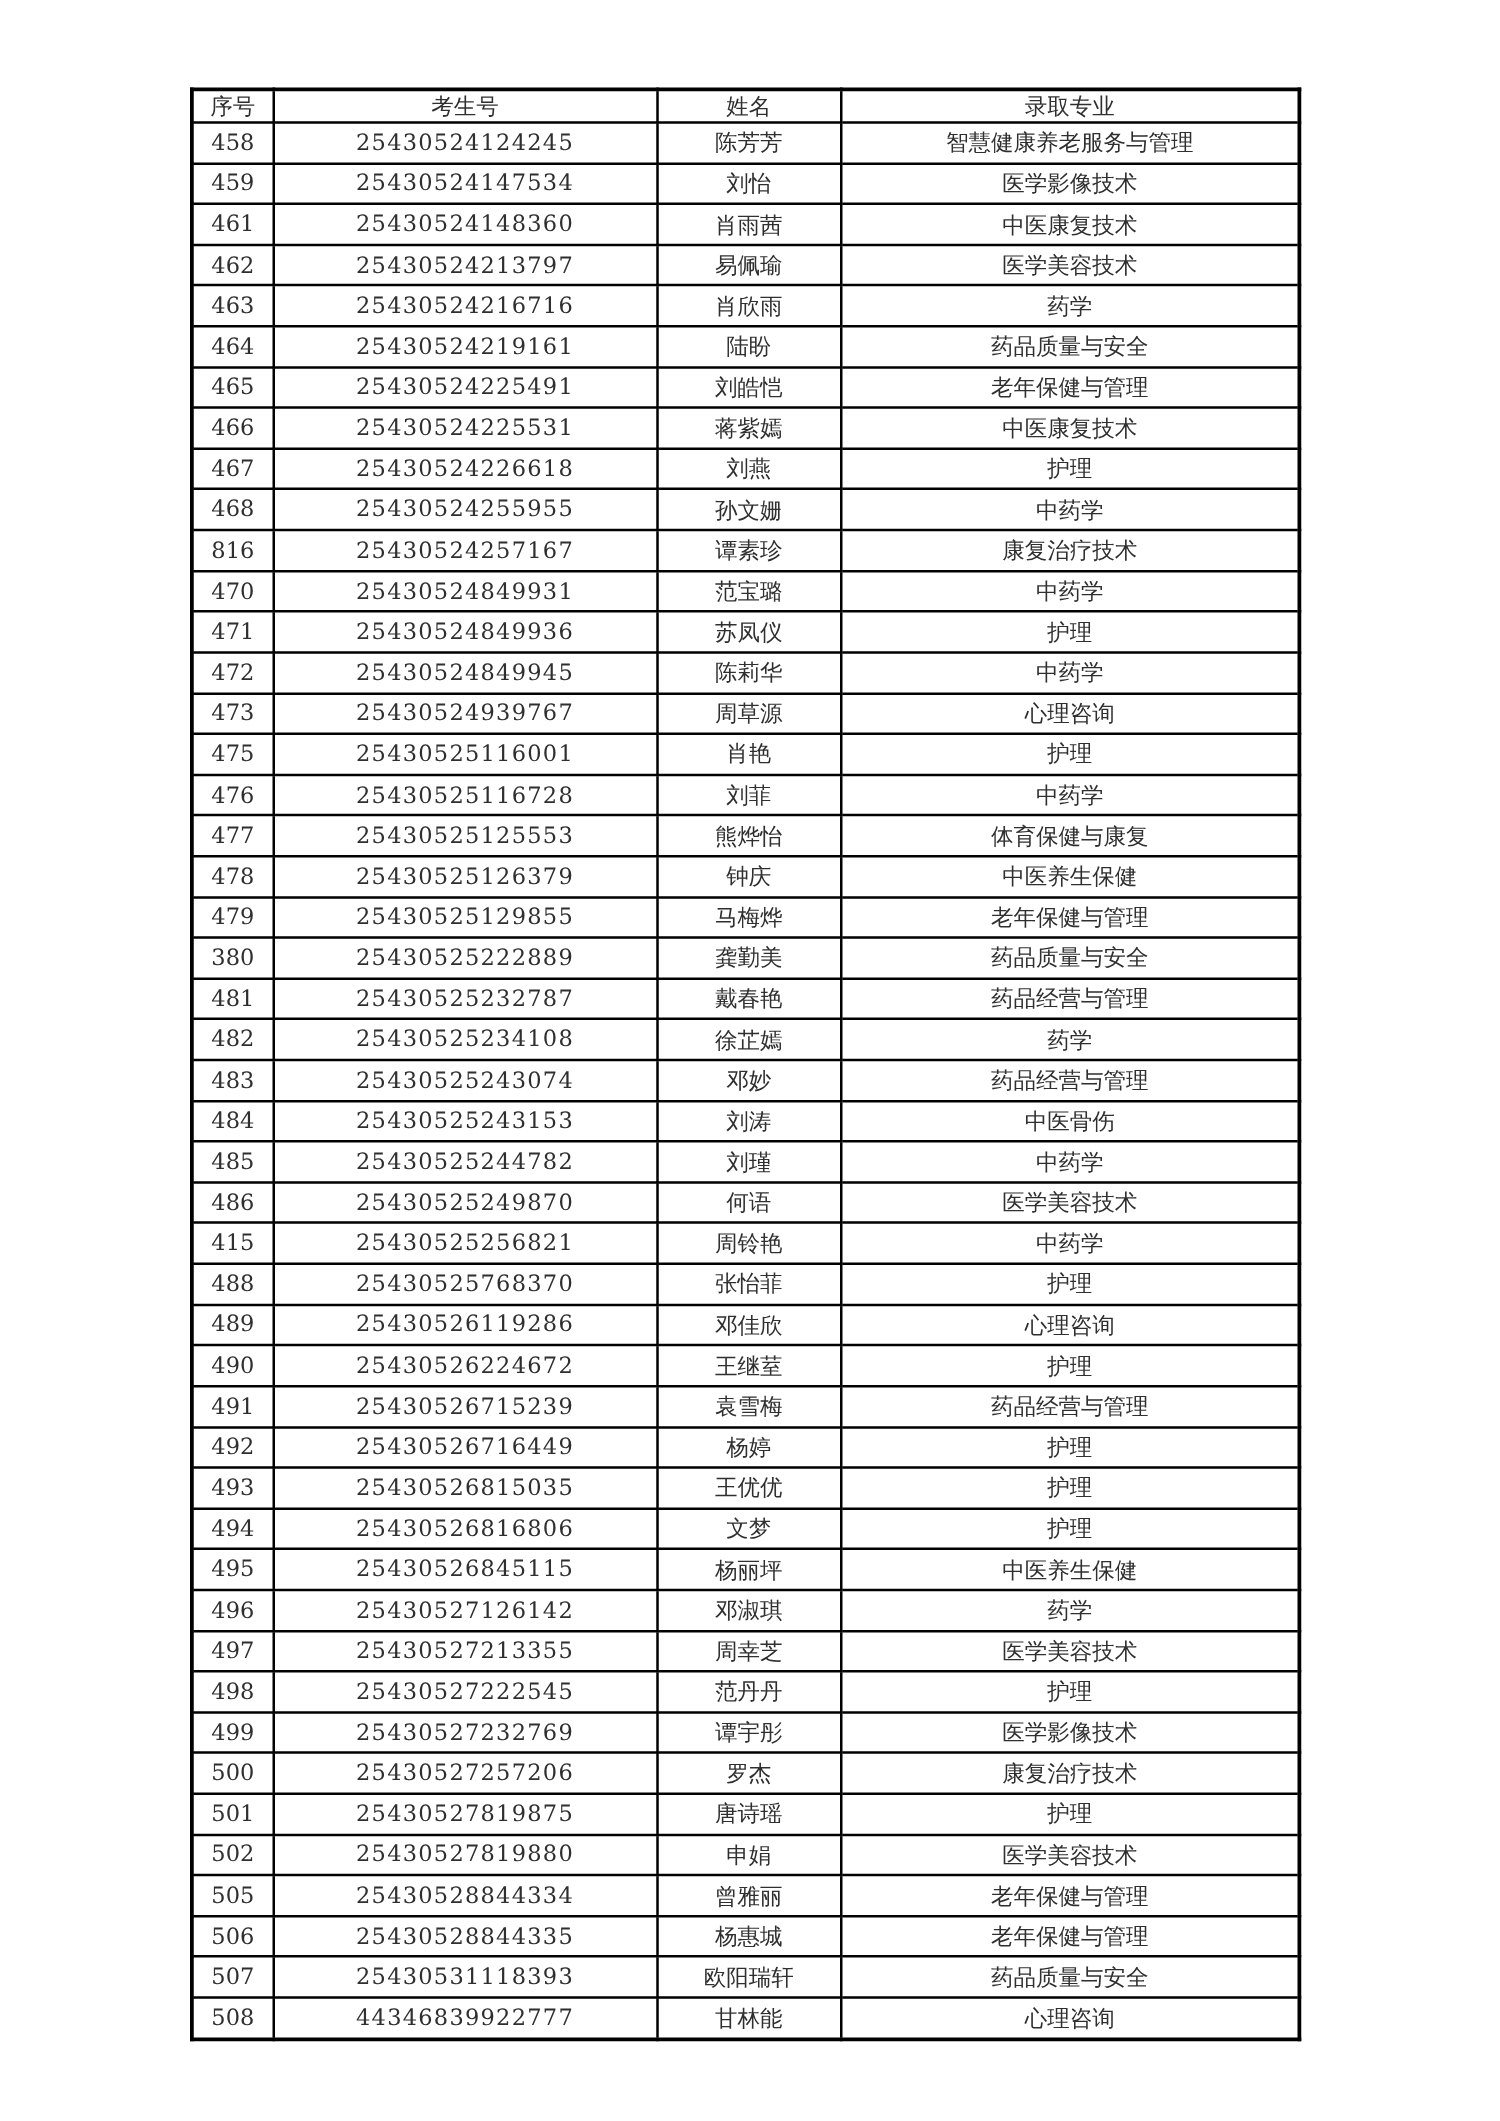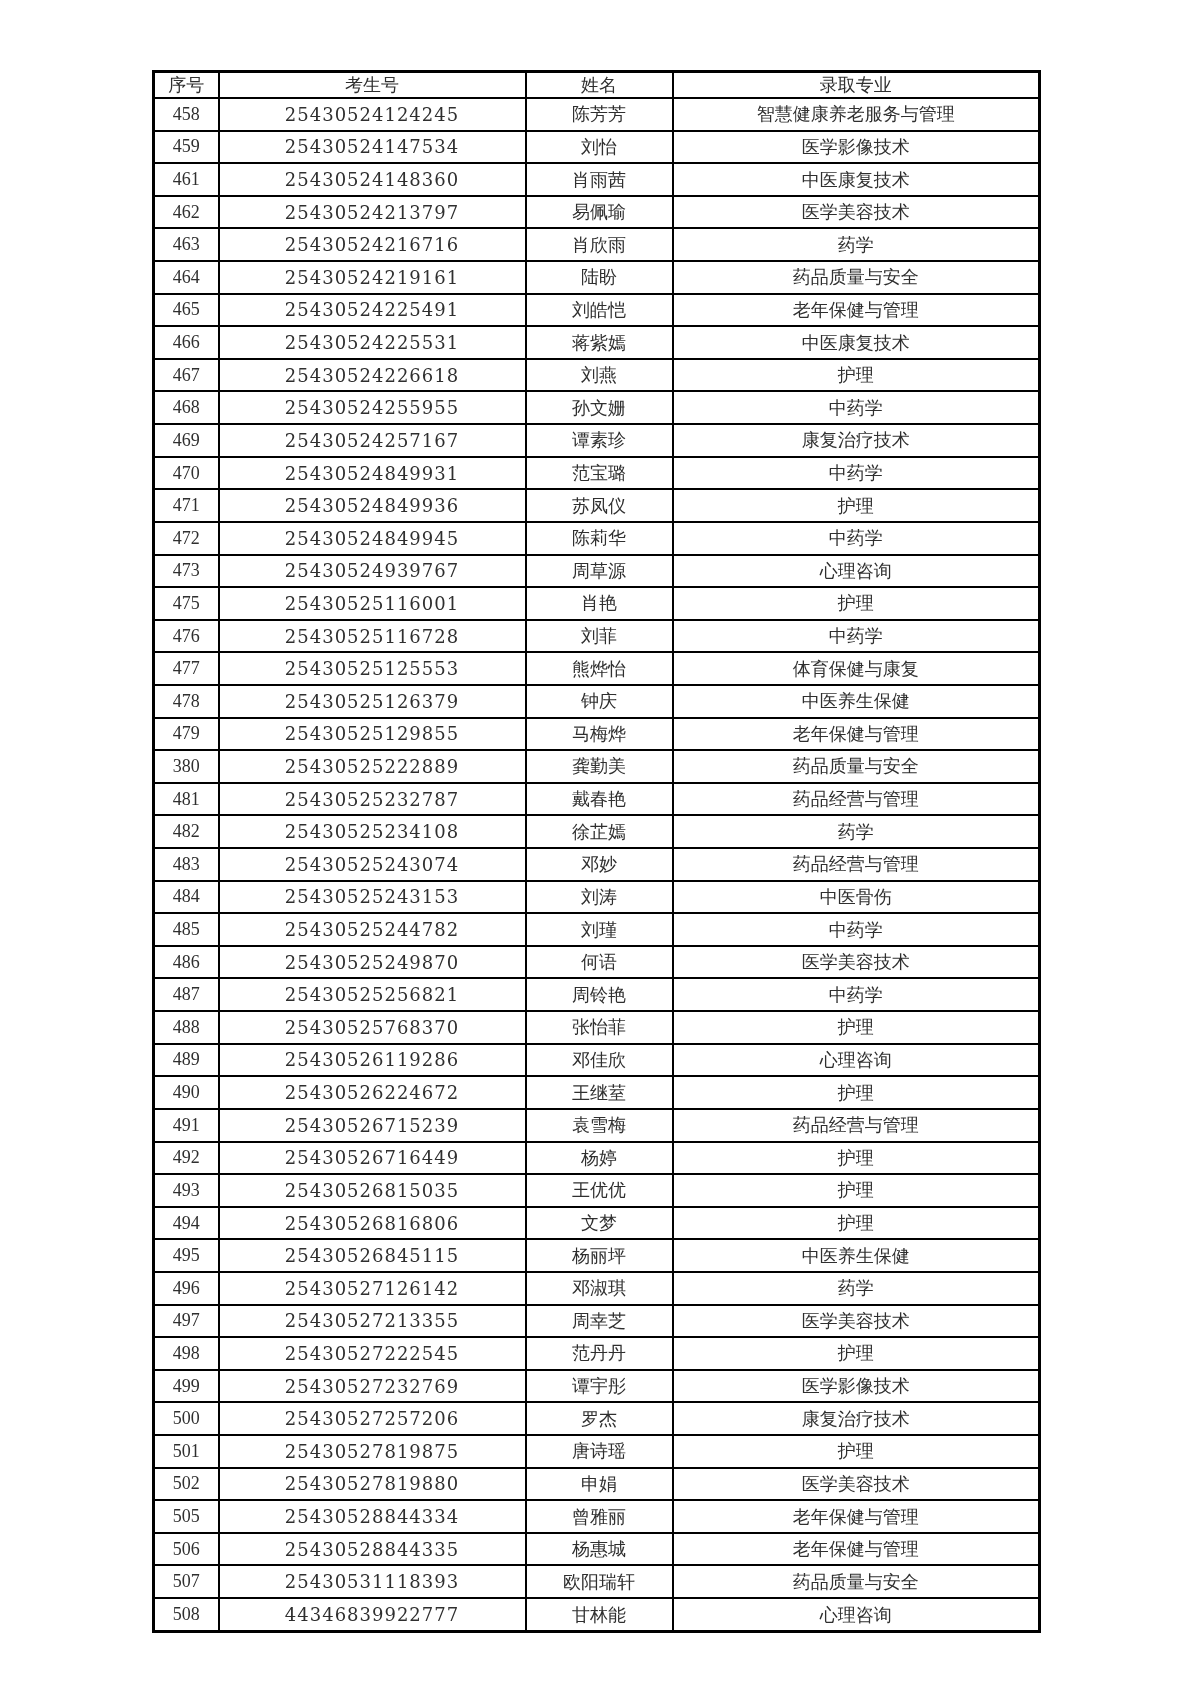--- a/index.html
+++ b/index.html
@@ -33,21 +33,21 @@
     font-weight:normal;
     font-size:18px;
     color:var(--text-color);
     padding:0;
     overflow:hidden;
     white-space:nowrap;
   }
   table.admission{border:3px solid var(--border-color);}
   table.admission thead th{font-size:18px;}
   td.col-id{font-size:19px;letter-spacing:1px;}
-  td.col-no{font-size:18px;font-family:Liberation Serif, serif;}
+  td.col-no{font-size:18px;}
 </style>
 </head>
 <body>
 
 <div class="page">
   <table class="admission">
     <colgroup>
       <col style="width:65px">
       <col style="width:307px">
       <col style="width:147px">
@@ -116,21 +116,21 @@
           <td class="col-name">刘燕</td>
           <td class="col-major">护理</td>
         </tr>
         <tr>
           <td class="col-no">468</td>
           <td class="col-id">25430524255955</td>
           <td class="col-name">孙文姗</td>
           <td class="col-major">中药学</td>
         </tr>
         <tr>
-          <td class="col-no">469</td>
+          <td class="col-no">816</td>
           <td class="col-id">25430524257167</td>
           <td class="col-name">谭素珍</td>
           <td class="col-major">康复治疗技术</td>
         </tr>
         <tr>
           <td class="col-no">470</td>
           <td class="col-id">25430524849931</td>
           <td class="col-name">范宝璐</td>
           <td class="col-major">中药学</td>
         </tr>
@@ -218,21 +218,21 @@
           <td class="col-name">刘瑾</td>
           <td class="col-major">中药学</td>
         </tr>
         <tr>
           <td class="col-no">486</td>
           <td class="col-id">25430525249870</td>
           <td class="col-name">何语</td>
           <td class="col-major">医学美容技术</td>
         </tr>
         <tr>
-          <td class="col-no">487</td>
+          <td class="col-no">415</td>
           <td class="col-id">25430525256821</td>
           <td class="col-name">周铃艳</td>
           <td class="col-major">中药学</td>
         </tr>
         <tr>
           <td class="col-no">488</td>
           <td class="col-id">25430525768370</td>
           <td class="col-name">张怡菲</td>
           <td class="col-major">护理</td>
         </tr>

